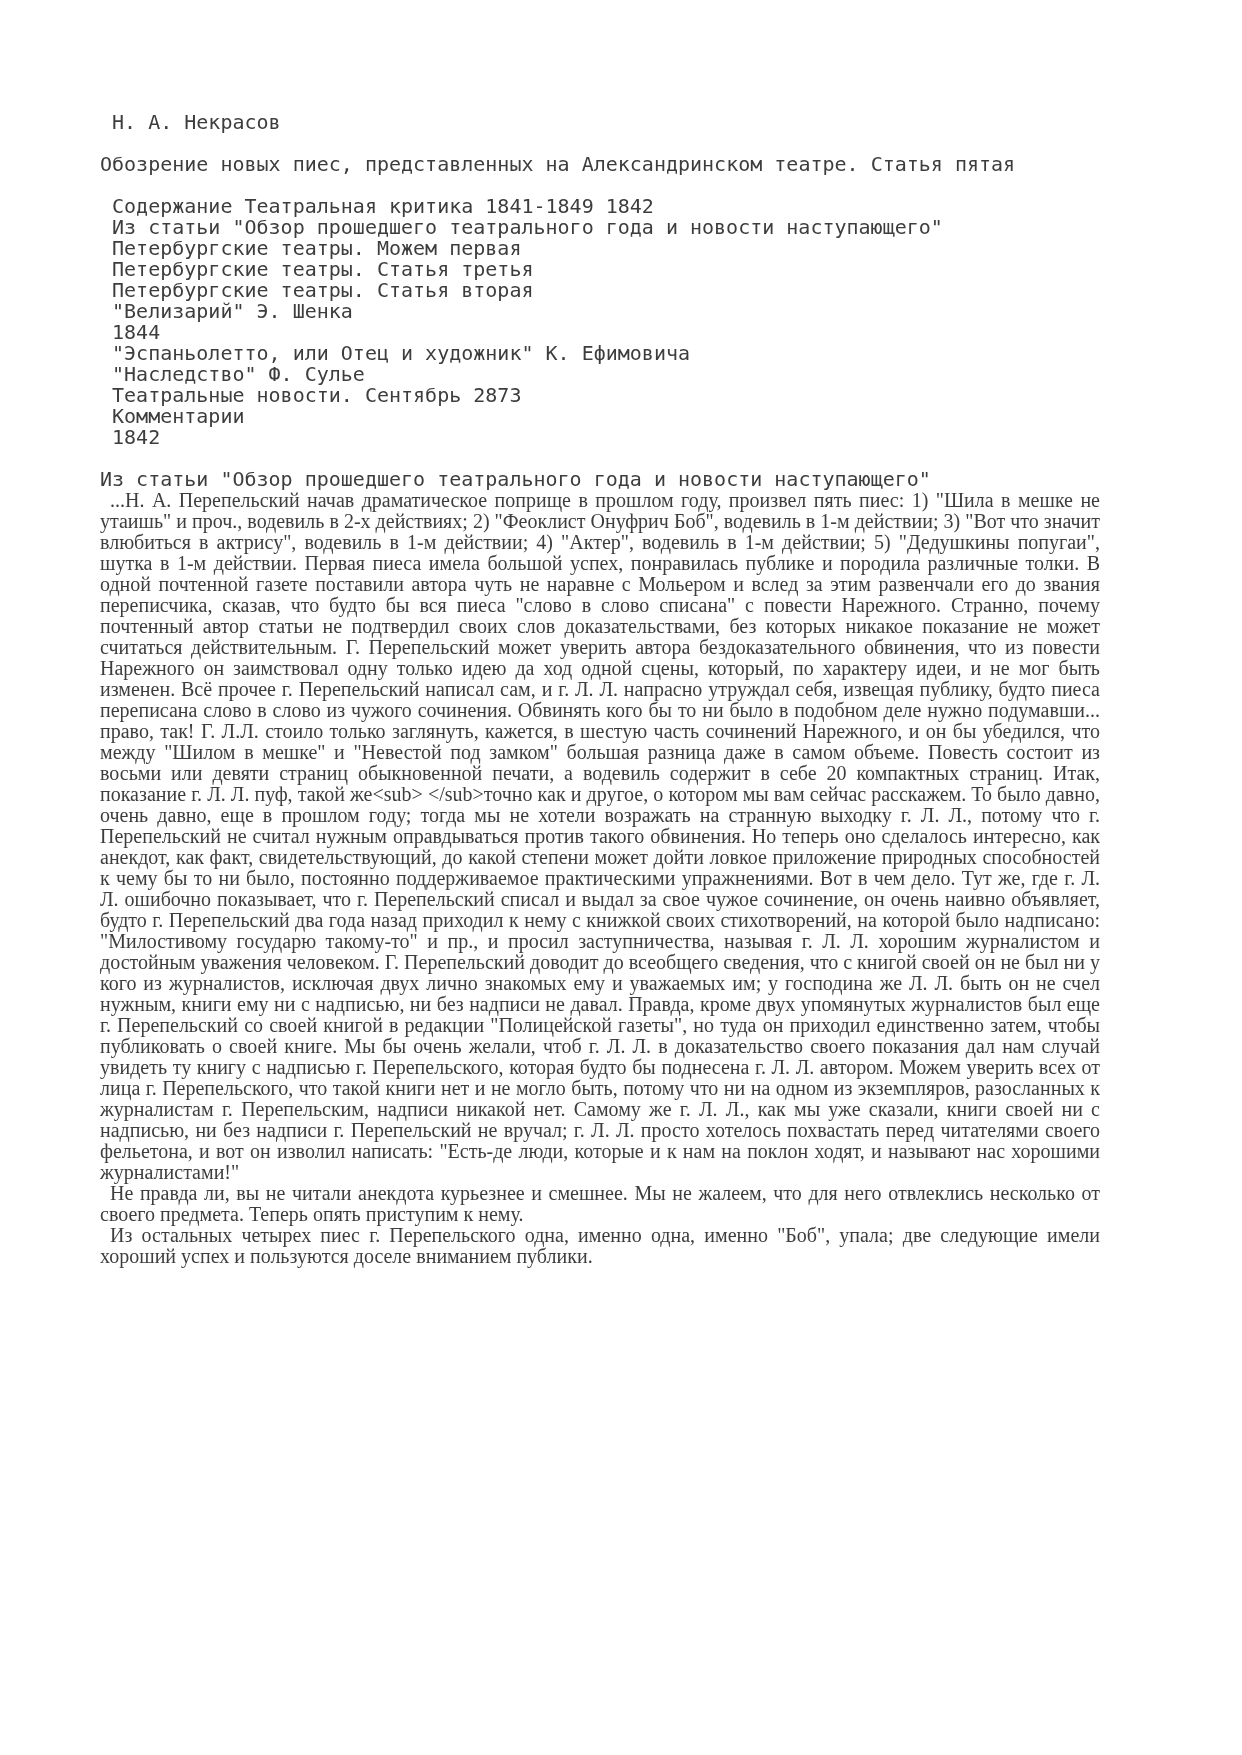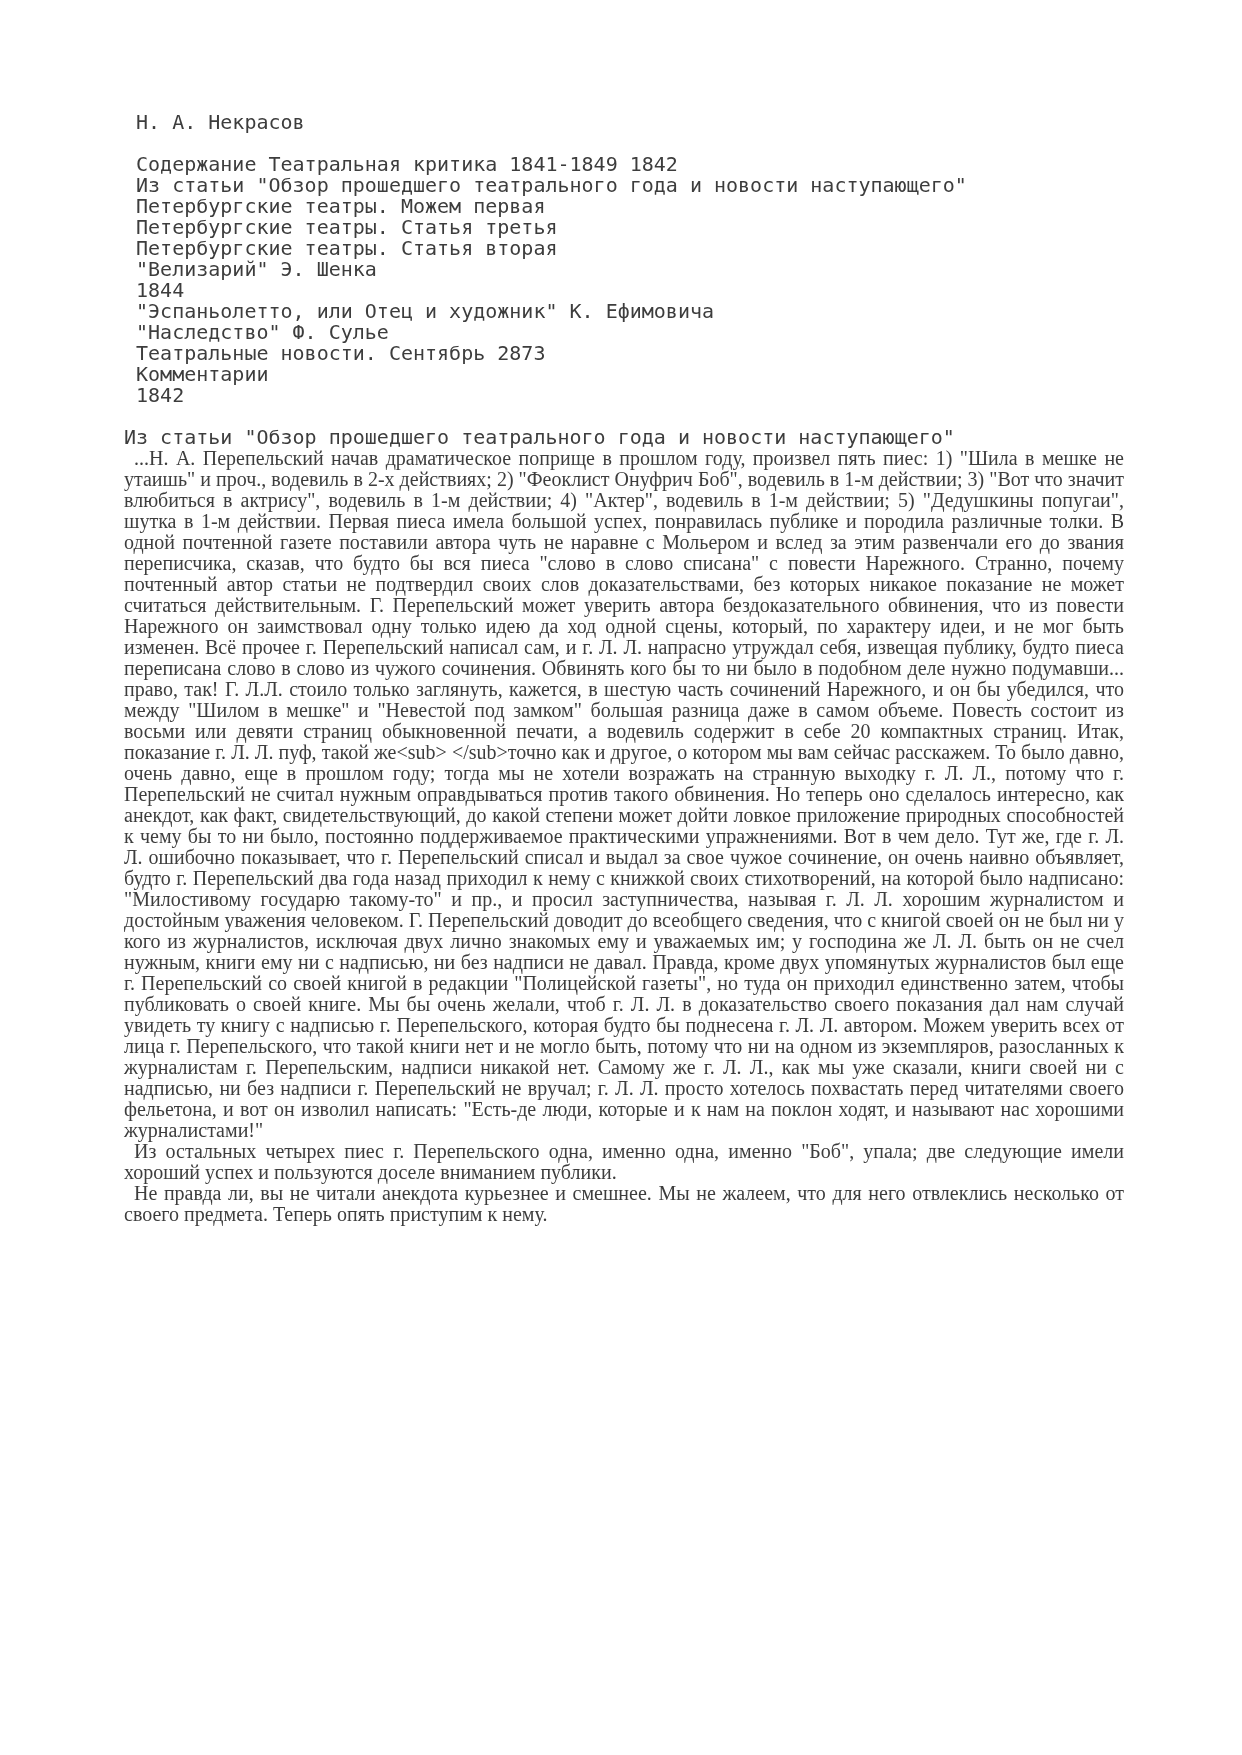--- a/index.html
+++ b/index.html
@@ -7,21 +7,20 @@
   body {
     width: 1242px;
     height: 1755px;
     font-family: "DejaVu Sans Mono", "Liberation Mono", monospace;
     overflow: hidden;
   }
   .page {
     width: 1110px;
     height: 1755px;
     background: var(--bg-color, #ffffff);
-    margin-left: 24px;
   }
   .text-column {
     padding: 112px 0 0 100px;
     width: 1100px; 
     color: var(--text-color, #3d3d3d);
     font-size: 20px;
     line-height: 21px;
   }
   .author-line {
     padding-left: 1ch;
@@ -46,38 +45,39 @@
   }
 </style>
 </head>
 <body>
 
 <div class="page">
   <div class="text-column">
 
     <div class="author-line">Н. А. Некрасов</div>
 
+    <div class="doc-title">Обозрение новых пиес, представленных на Александринском театре. Статья пятая</div>
 
     <div class="toc">
         <div class="toc-line">Содержание Театральная критика 1841-1849 1842</div>
         <div class="toc-line">Из статьи "Обзор прошедшего театрального года и новости наступающего"</div>
         <div class="toc-line">Петербургские театры. Можем первая</div>
         <div class="toc-line">Петербургские театры. Статья третья</div>
         <div class="toc-line">Петербургские театры. Статья вторая</div>
         <div class="toc-line">"Велизарий" Э. Шенка</div>
         <div class="toc-line">1844</div>
         <div class="toc-line">"Эспаньолетто, или Отец и художник" К. Ефимовича</div>
         <div class="toc-line">"Наследство" Ф. Сулье</div>
         <div class="toc-line">Театральные новости. Сентябрь 2873</div>
         <div class="toc-line">Комментарии</div>
         <div class="toc-line">1842</div>
       </div>
 
     <div class="section-heading">Из статьи "Обзор прошедшего театрального года и новости наступающего"</div>
 
     <div class="doc-body">
         <div class="paragraph">...Н. А. Перепельский начав драматическое поприще в прошлом году, произвел пять пиес: 1) "Шила в мешке не утаишь" и проч., водевиль в 2-х действиях; 2) "Феоклист Онуфрич Боб", водевиль в 1-м действии; 3) "Вот что значит влюбиться в актрису", водевиль в 1-м действии; 4) "Актер", водевиль в 1-м действии; 5) "Дедушкины попугаи", шутка в 1-м действии. Первая пиеса имела большой успех, понравилась публике и породила различные толки. В одной почтенной газете поставили автора чуть не наравне с Мольером и вслед за этим развенчали его до звания переписчика, сказав, что будто бы вся пиеса "слово в слово списана" с повести Нарежного. Странно, почему почтенный автор статьи не подтвердил своих слов доказательствами, без которых никакое показание не может считаться действительным. Г. Перепельский может уверить автора бездоказательного обвинения, что из повести Нарежного он заимствовал одну только идею да ход одной сцены, который, по характеру идеи, и не мог быть изменен. Всё прочее г. Перепельский написал сам, и г. Л. Л. напрасно утруждал себя, извещая публику, будто пиеса переписана слово в слово из чужого сочинения. Обвинять кого бы то ни было в подобном деле нужно подумавши... право, так! Г. Л.Л. стоило только заглянуть, кажется, в шестую часть сочинений Нарежного, и он бы убедился, что между "Шилом в мешке" и "Невестой под замком" большая разница даже в самом объеме. Повесть состоит из восьми или девяти страниц обыкновенной печати, а водевиль содержит в себе 20 компактных страниц. Итак, показание г. Л. Л. пуф, такой же&lt;sub&gt; &lt;/sub&gt;точно как и другое, о котором мы вам сейчас расскажем. То было давно, очень давно, еще в прошлом году; тогда мы не хотели возражать на странную выходку г. Л. Л., потому что г. Перепельский не считал нужным оправдываться против такого обвинения. Но теперь оно сделалось интересно, как анекдот, как факт, свидетельствующий, до какой степени может дойти ловкое приложение природных способностей к чему бы то ни было, постоянно поддерживаемое практическими упражнениями. Вот в чем дело. Тут же, где г. Л. Л. ошибочно показывает, что г. Перепельский списал и выдал за свое чужое сочинение, он очень наивно объявляет, будто г. Перепельский два года назад приходил к нему с книжкой своих стихотворений, на которой было надписано: "Милостивому государю такому-то" и пр., и просил заступничества, называя г. Л. Л. хорошим журналистом и достойным уважения человеком. Г. Перепельский доводит до всеобщего сведения, что с книгой своей он не был ни у кого из журналистов, исключая двух лично знакомых ему и уважаемых им; у господина же Л. Л. быть он не счел нужным, книги ему ни с надписью, ни без надписи не давал. Правда, кроме двух упомянутых журналистов был еще г. Перепельский со своей книгой в редакции "Полицейской газеты", но туда он приходил единственно затем, чтобы публиковать о своей книге. Мы бы очень желали, чтоб г. Л. Л. в доказательство своего показания дал нам случай увидеть ту книгу с надписью г. Перепельского, которая будто бы поднесена г. Л. Л. автором. Можем уверить всех от лица г. Перепельского, что такой книги нет и не могло быть, потому что ни на одном из экземпляров, разосланных к журналистам г. Перепельским, надписи никакой нет. Самому же г. Л. Л., как мы уже сказали, книги своей ни с надписью, ни без надписи г. Перепельский не вручал; г. Л. Л. просто хотелось похвастать перед читателями своего фельетона, и вот он изволил написать: "Есть-де люди, которые и к нам на поклон ходят, и называют нас хорошими журналистами!"</div>
+        <div class="paragraph">Не правда ли, вы не читали анекдота курьезнее и смешнее. Мы не жалеем, что для него отвлеклись несколько от своего предмета. Теперь опять приступим к нему.</div>
         <div class="paragraph">Из остальных четырех пиес г. Перепельского одна, именно одна, именно "Боб", упала; две следующие имели хороший успех и пользуются доселе вниманием публики.</div>
-        <div class="paragraph">Не правда ли, вы не читали анекдота курьезнее и смешнее. Мы не жалеем, что для него отвлеклись несколько от своего предмета. Теперь опять приступим к нему.</div>
       </div>
 
   </div>
 </div>
 
 </body></html>

